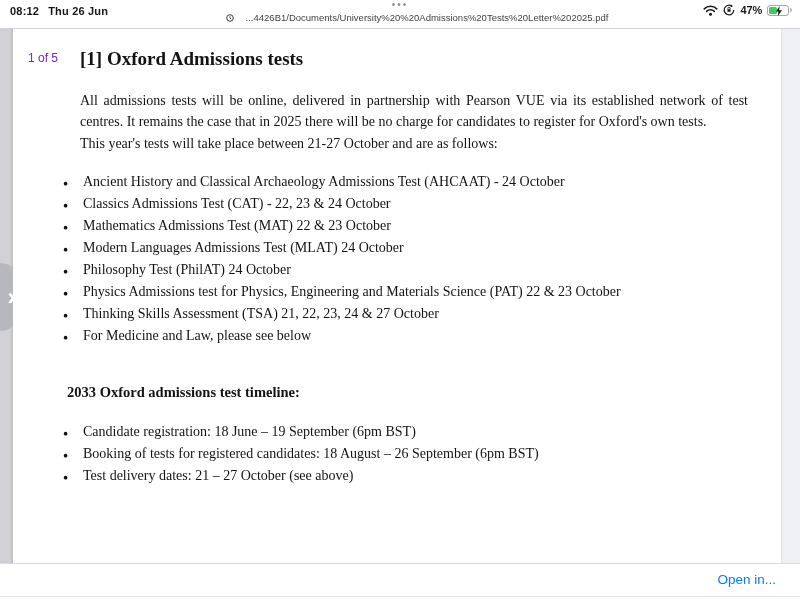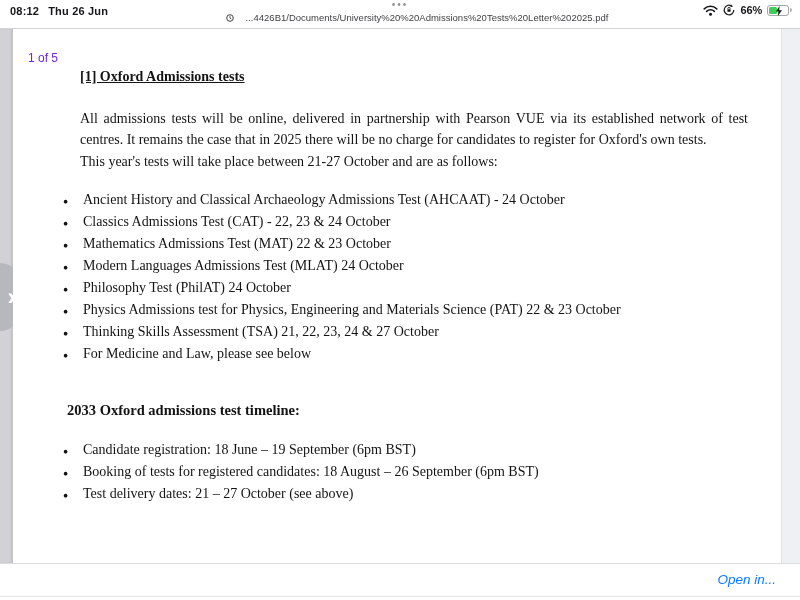--- a/index.html
+++ b/index.html
@@ -37,37 +37,37 @@
   .pull-tab .chev { color:#ffffff; font-size:24px; font-weight:700; line-height:1;
                     margin-left:2px; font-family:"Liberation Sans", sans-serif; }
 
   .page { position:absolute; left:13px; top:0; width:768px; height:534px;
           background:#ffffff; overflow:hidden; }
   .page-indicator { position:absolute; left:15px; top:22px; font-size:12px; color:#6d28d9; }
 
   
   .doc { position:absolute; left:67px; top:20px; width:668px;
          font-family:"Liberation Serif", serif; color:#131313; font-size:14px; }
-  .doc-title { font-size:14px; font-weight:700; text-decoration:underline;
-               line-height:20px;margin-top:18px; }
+  .doc-title { font-size:19px; font-weight:700; 
+               line-height:20px; }
   .para-intro { margin-top:21px; line-height:21px; text-align:justify; }
   .para-schedule { margin-top:1px; line-height:21px; }
   ul.blist { list-style:none; margin-top:17px; }
   ul.blist li { position:relative; padding-left:3px; line-height:22px; }
   ul.blist li::before { content:"●"; position:absolute; left:-17px; top:1px;
                         font-size:8.5px; color:#131313; }
   .timeline-heading { margin-top:35px; margin-left:-13px; font-weight:700;
                       font-size:14.5px; line-height:20px; }
   ul.blist.timeline { margin-top:19px; }
 
   
   .bottom-bar { position:absolute; top:563px; left:0; width:800px; height:37px;
                 background:#ffffff; border-top:1px solid #dcdce0; }
   .open-in { position:absolute; right:24px; top:8px; font-size:13.5px;
-             color:#0a7aff; cursor:pointer;font-style:italic; }
+             color:#0a7aff; cursor:pointer; }
   .bottom-line { position:absolute; top:596px; left:0; width:800px; height:1px; background:#e4e4e8; }
 
   svg { display:block; }
 </style>
 </head>
 <body>
 
 <div class="screen">
 
   <div class="status-bar">
@@ -94,21 +94,21 @@
         </svg>
       </span>
       <span>
         <svg width="12" height="12" viewBox="0 0 12 12">
           <path d="M10.8 6 A4.8 4.8 0 1 1 8.4 1.85" stroke="#17171a" stroke-width="1.2" fill="none"></path>
           <path d="M8.2 0.4 L10 2.4 L7.4 3.2 Z" fill="#17171a"></path>
           <rect x="4.4" y="5.2" width="3.2" height="2.6" rx="0.5" fill="#17171a"></rect>
           <path d="M4.9 5.2 V4.4 a1.1 1.1 0 0 1 2.2 0 V5.2" stroke="#17171a" stroke-width="0.9" fill="none"></path>
         </svg>
       </span>
-      <span class="sb-percent">66%</span>
+      <span class="sb-percent">47%</span>
       <span style="display:flex;align-items:center;">
         <span class="battery">
           <span class="battery-fill"></span>
           <span class="battery-bolt">
             <svg width="8" height="10" viewBox="0 0 8 10">
               <path d="M4.6 0 L1 5.4 H3.4 L2.9 10 L7 4.2 H4.2 Z" fill="#17171a"></path>
             </svg>
           </span>
         </span>
         <span class="battery-cap"></span>

